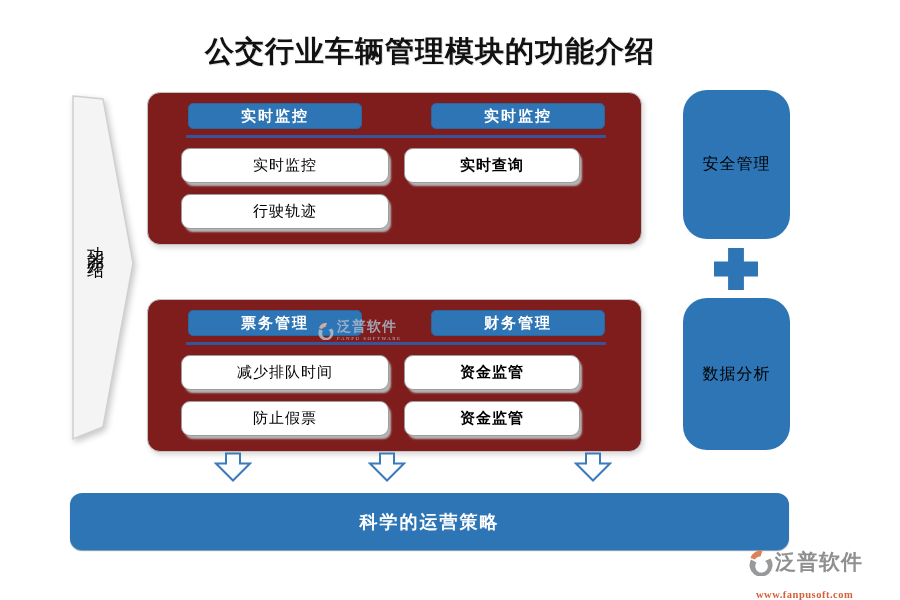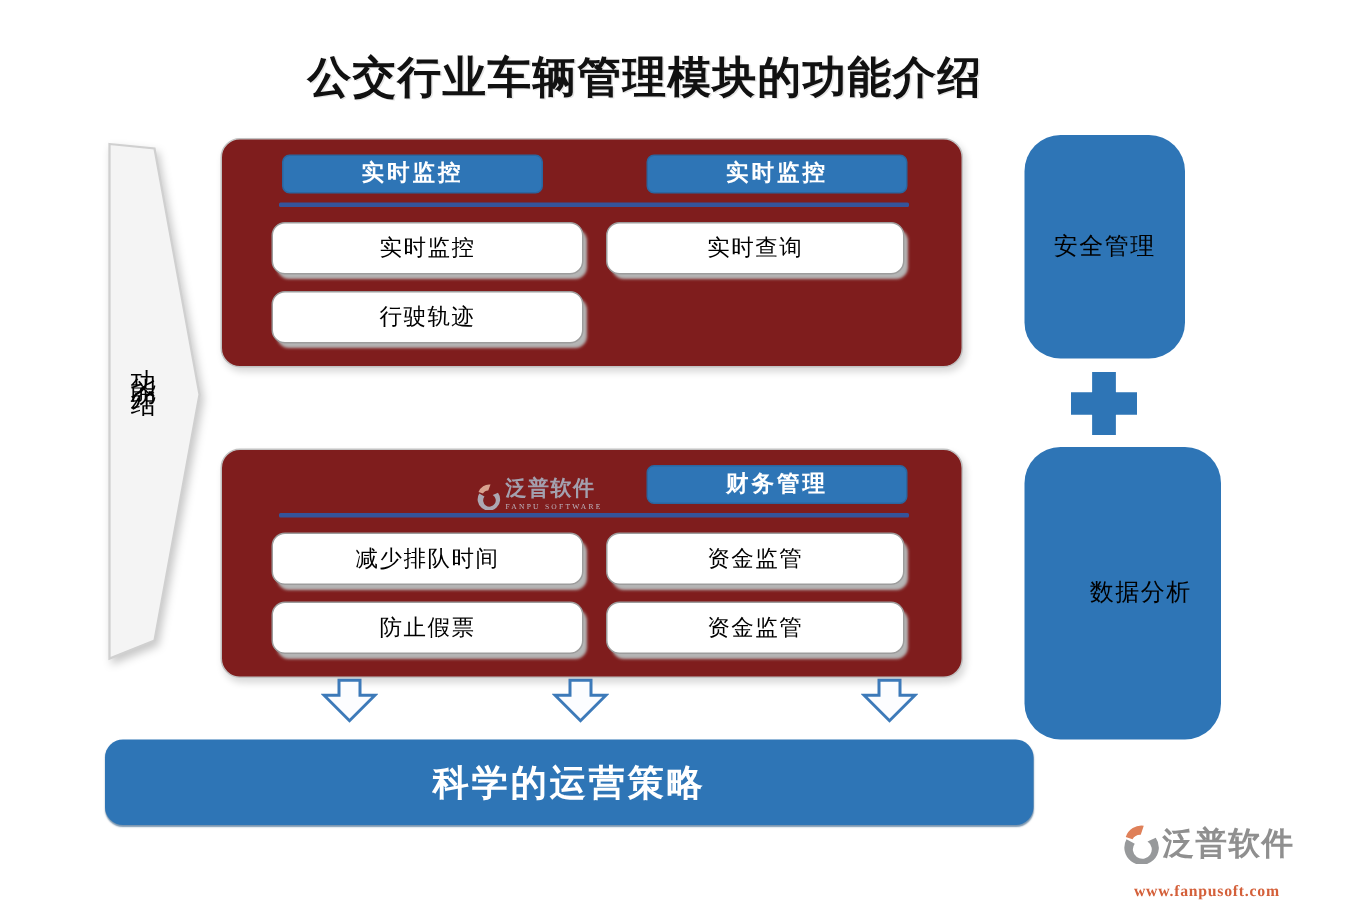--- a/index.html
+++ b/index.html
@@ -41,51 +41,51 @@
   .hdr.c1{left:40px;}
   .hdr.c2{left:283px;}
   .item{
     position:absolute;height:35px;background:#fff;
     border:1.5px solid #9c9c9c;border-radius:9px;
     box-shadow:3px 4px 2px -1px #b5b5b5;
     display:flex;align-items:center;justify-content:center;
     font-size:15px;color:#000;letter-spacing:1px;box-sizing:border-box;
   }
   .item.c1{left:33px;width:208px;}
-  .item.c2{left:256px;width:199px;}
+  .item.c2{left:256px;width:176px;font-weight:bold;}
   .item.r1{top:55px;}
   .item.r2{top:101px;}
   
   .wmark{
     position:absolute;left:168px;top:20px;display:flex;align-items:flex-start;
     gap:3px;opacity:0.85;z-index:3;pointer-events:none;
   }
   .wmark .wm-icon{width:18px;height:18px;position:relative;top:2px;}
   .wm-txt{display:flex;flex-direction:column;line-height:1;}
   .wm-name{font-size:14px;font-weight:bold;color:#aab8c8;letter-spacing:1px;}
   .wm-sub{font-size:5px;color:#c6cfdb;letter-spacing:1.5px;margin-top:2px;}
   
   .side-box{
     position:absolute;left:683px;width:107px;background:#2E75B6;
     border-radius:24px;color:#000000;display:flex;align-items:center;
     justify-content:center;font-size:16px;letter-spacing:1px;
   }
   .side-box.b1{top:90px;height:149px;}
-  .side-box.b2{top:298px;height:195px;padding-left:24px;}
+  .side-box.b2{top:298px;height:152px;}
   .plus{
     position:absolute;left:714px;top:248px;width:44px;height:42px;background:#2E75B6;
     clip-path:polygon(32% 0,68% 0,68% 32%,100% 32%,100% 68%,68% 68%,68% 100%,32% 100%,32% 68%,0 68%,0 32%,32% 32%);
   }
   
   .down-arrow{position:absolute;top:452px;width:38px;height:30px;}
   
   .bottom-bar{
-    position:absolute;left:70px;top:493px;width:619px;height:57px;
+    position:absolute;left:70px;top:493px;width:719px;height:57px;
     background:#2E75B6;border-radius:12px;color:#fff;font-weight:bold;
-    font-size:24px;letter-spacing:2px;display:flex;align-items:center;
+    font-size:18px;letter-spacing:2px;display:flex;align-items:center;
     justify-content:center;box-shadow:0 1px 1px rgba(31,78,121,0.6);
   }
   
   .logo{position:absolute;left:746px;top:548px;display:flex;flex-direction:column;}
   .logo-row{display:flex;align-items:center;gap:2px;}
   .logo-name{font-size:21px;font-weight:bold;color:#8f8f8f;letter-spacing:1px;}
   .logo-url{font-size:10.5px;font-weight:bold;color:#d4603a;letter-spacing:0.5px;margin-top:13px;margin-left:10px;}
 </style>
 </head>
 <body>
@@ -105,20 +105,21 @@
     <div class="hdr-line"></div>
     <div class="hdr c1">实时监控</div>
     <div class="hdr c2">实时监控</div>
     <div class="item c1 r1">实时监控</div>
     <div class="item c1 r2">行驶轨迹</div>
     <div class="item c2 r1">实时查询</div>
   </div>
 
   <div class="panel p2">
     <div class="hdr-line"></div>
+    <div class="hdr c1">票务管理</div>
     <div class="hdr c2">财务管理</div>
     <div class="item c1 r1">减少排队时间</div>
     <div class="item c1 r2">防止假票</div>
     <div class="item c2 r1">资金监管</div>
     <div class="item c2 r2">资金监管</div>
 
     <div class="wmark">
       <svg class="wm-icon" viewBox="0 0 18 18">
         <path d="M3 6 A 7.5 7.5 0 0 1 11 1 L 9.5 5 A 4 4 0 0 0 6 7 Z" fill="#e8b9a4"></path>
         <path d="M16 6.5 A 7.5 7.5 0 1 1 3.5 7 L 7 9 A 4.2 4.2 0 1 0 12.5 8 Z" fill="#b4c0cd"></path>

